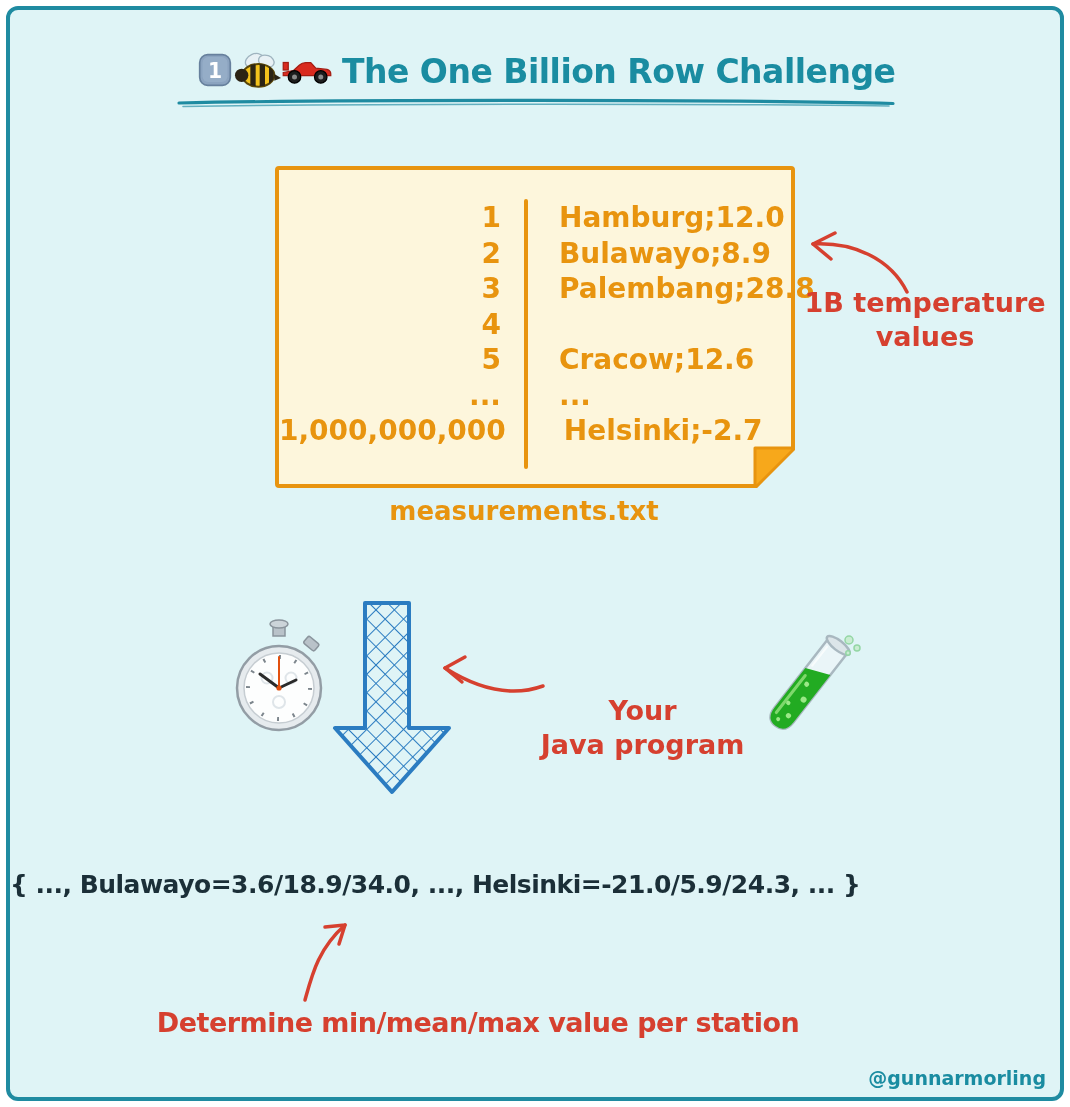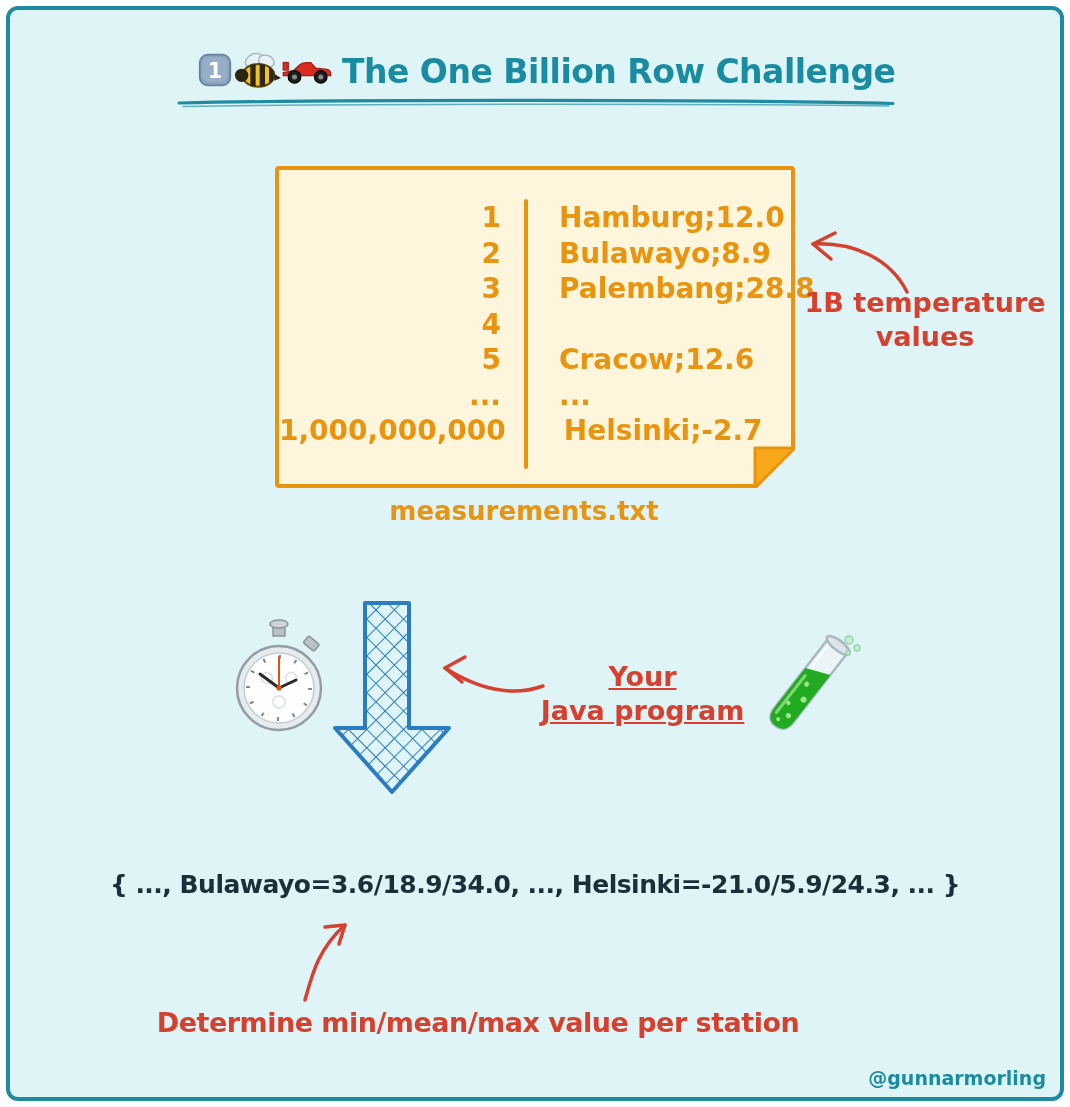--- a/index.html
+++ b/index.html
@@ -25,32 +25,32 @@
   .line-val{margin-left:58px;text-align:center;}
   .card-divider{position:absolute;left:245px;top:29px;width:3.5px;height:270px;
     background:var(--orange);border-radius:2px;}
   .fold-svg{position:absolute;right:-4px;bottom:-4px;}
   .card-caption{position:absolute;left:254px;top:486px;width:520px;text-align:center;
     color:var(--orange);font-size:26px;font-weight:600;}
   
   .ann{position:absolute;color:var(--red);font-size:27px;font-weight:600;
     text-align:center;line-height:34px;white-space:nowrap;}
   .ann-input{left:770px;top:276px;width:290px;}
-  .ann-program{left:510px;top:650px;width:245px;text-decoration:underline;}
+  .ann-program{left:510px;top:684px;width:245px;}
   .ann-task{left:115px;top:996px;width:650px;letter-spacing:-0.5px;margin-left:28px;}
   
   .stopwatch-svg{position:absolute;left:223px;top:608px;}
   .down-arrow-svg{position:absolute;left:320px;top:590px;}
   .testtube-svg{position:absolute;left:735px;top:616px;}
   .arrow-svg{position:absolute;}
   .arrow-input{left:785px;top:212px;}
   .arrow-program{left:425px;top:638px;}
   .arrow-task{left:270px;top:905px;}
   
-  .result-line{position:absolute;left:0;top:860px;width:100%;text-align:center;
+  .result-line{position:absolute;left:0;top:860px;width:100%;text-align:left;
     color:var(--ink);font-size:25px;font-weight:600;letter-spacing:-0.5px;white-space:nowrap;}
   .credit{position:absolute;right:14px;bottom:8px;color:#1a8ca1;font-size:19px;font-weight:600;}
 </style>
 </head>
 <body>
 
 <div class="canvas">
 
   <div class="emoji-cluster">
     <svg width="34" height="34" viewBox="0 0 30 30">

